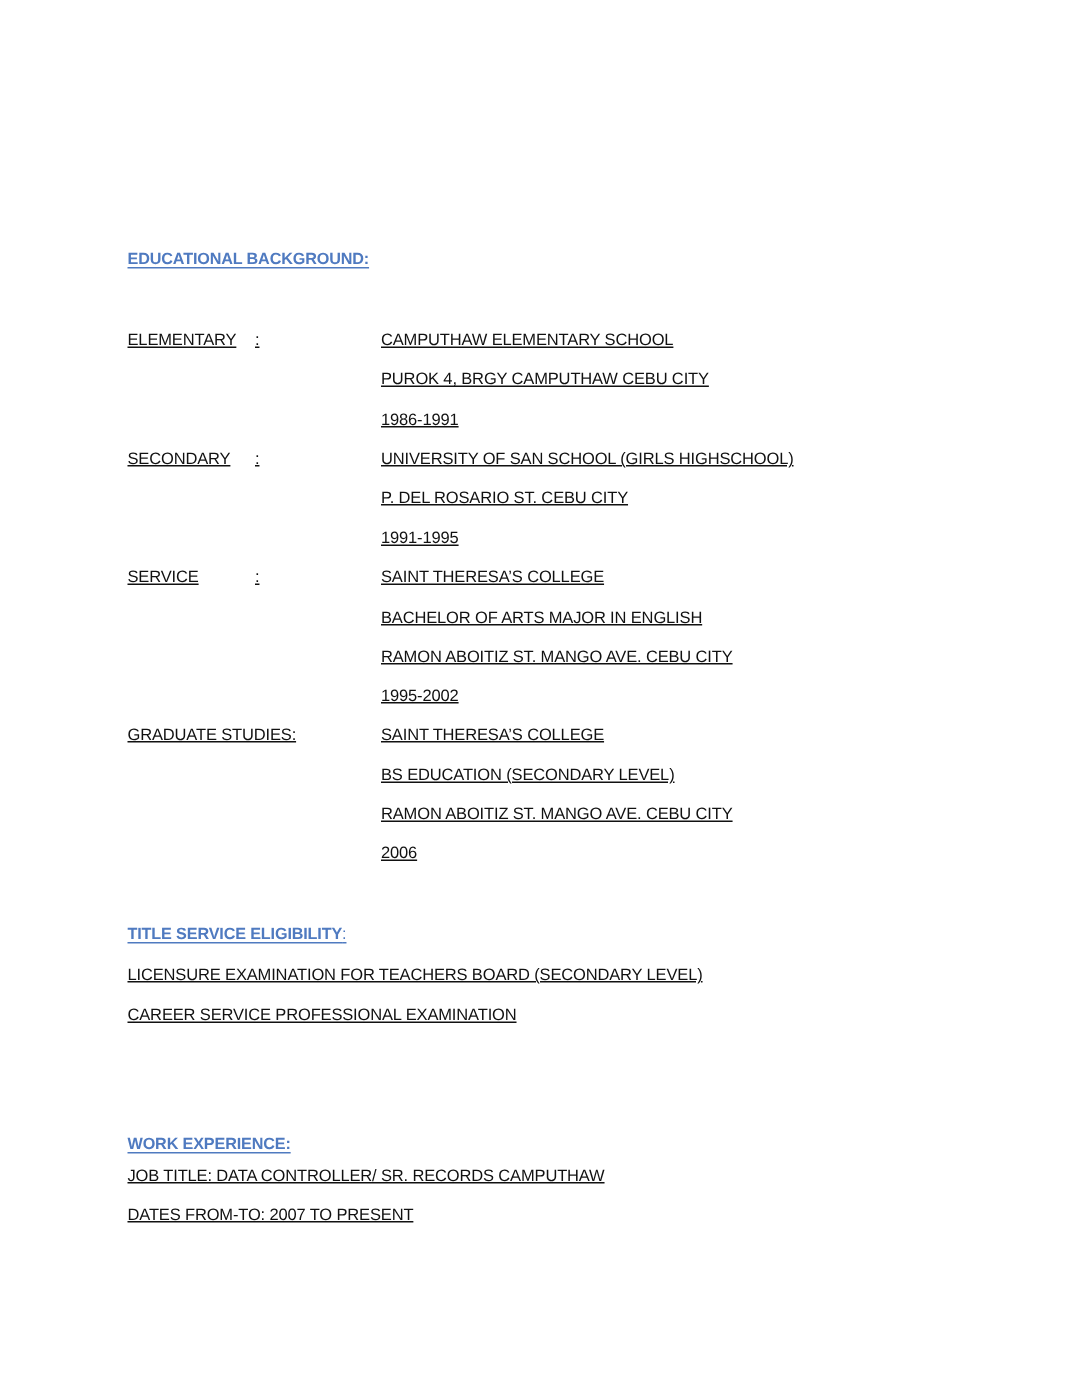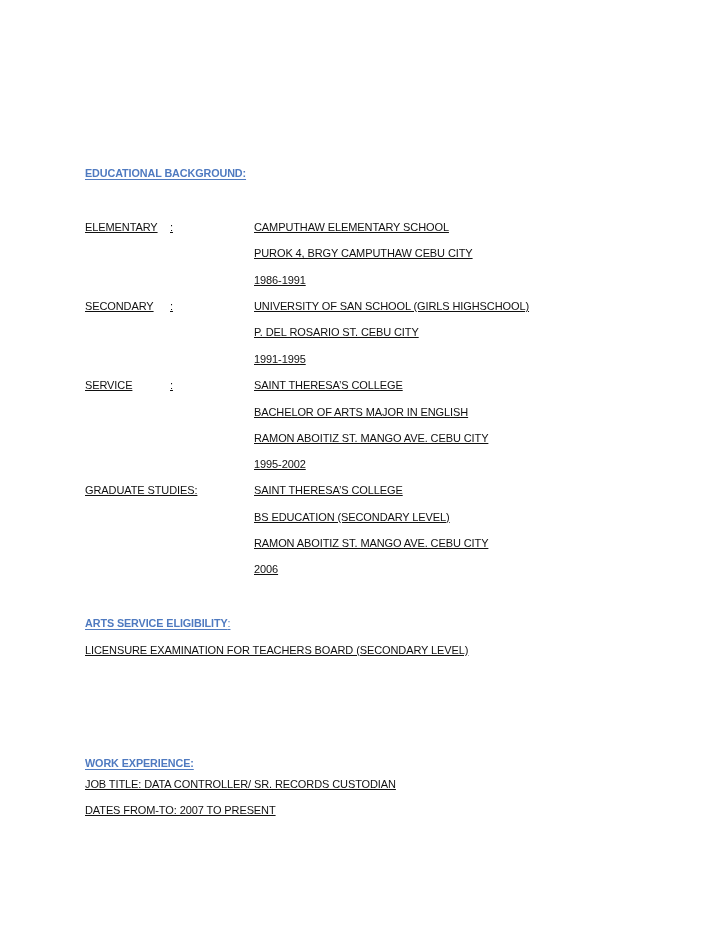--- a/index.html
+++ b/index.html
@@ -48,20 +48,21 @@
   <div class="line value-col" style="top:405px;">BACHELOR OF ARTS MAJOR IN ENGLISH</div>
   <div class="line value-col" style="top:431px;">RAMON ABOITIZ ST. MANGO AVE. CEBU CITY</div>
   <div class="line value-col" style="top:457px;">1995-2002</div>
 
   <div class="line label-col" style="top:483px;">GRADUATE STUDIES:</div>
   <div class="line value-col" style="top:483px;">SAINT THERESA’S COLLEGE</div>
   <div class="line value-col" style="top:510px;">BS EDUCATION (SECONDARY LEVEL)</div>
   <div class="line value-col" style="top:536px;">RAMON ABOITIZ ST. MANGO AVE. CEBU CITY</div>
   <div class="line value-col" style="top:562px;">2006</div>
 
-  <div class="line heading label-col" style="top:616px;"><span>ARTS SERVICE ELIGIBILITY</span><span class="plain">:</span></div>
+  <div class="line heading label-col" style="top:616px;"><span>TITLE SERVICE ELIGIBILITY</span><span class="plain">:</span></div>
   <div class="line label-col" style="top:643px;">LICENSURE EXAMINATION FOR TEACHERS BOARD (SECONDARY LEVEL)</div>
+  <div class="line label-col" style="top:670px;">CAREER SERVICE PROFESSIONAL EXAMINATION</div>
 
   <div class="line heading label-col" style="top:724px;margin-top:32px;">WORK EXPERIENCE:</div>
-  <div class="line label-col" style="top:777px;">JOB TITLE:  DATA CONTROLLER/ SR. RECORDS CUSTODIAN</div>
+  <div class="line label-col" style="top:777px;">JOB TITLE:  DATA CONTROLLER/ SR. RECORDS CAMPUTHAW</div>
   <div class="line label-col" style="top:803px;">DATES FROM-TO:  2007 TO PRESENT</div>
 
 </div>
 
 </body></html>

